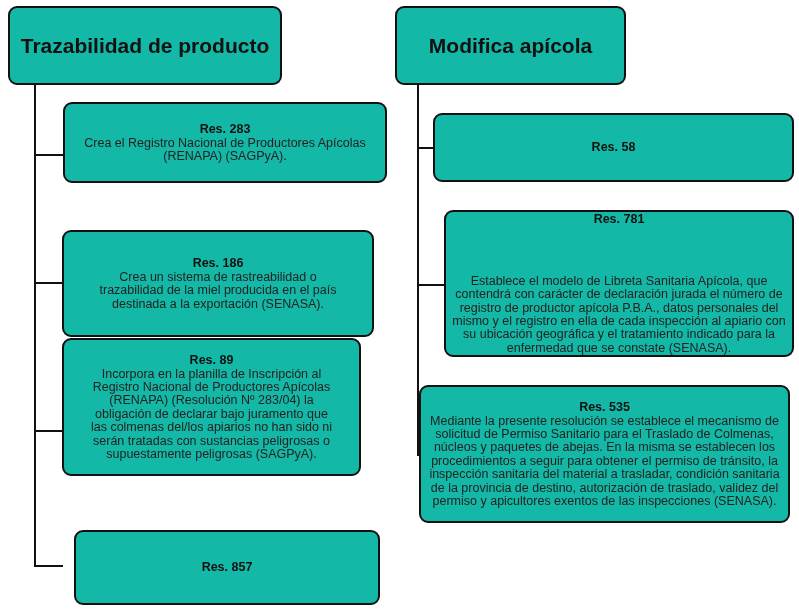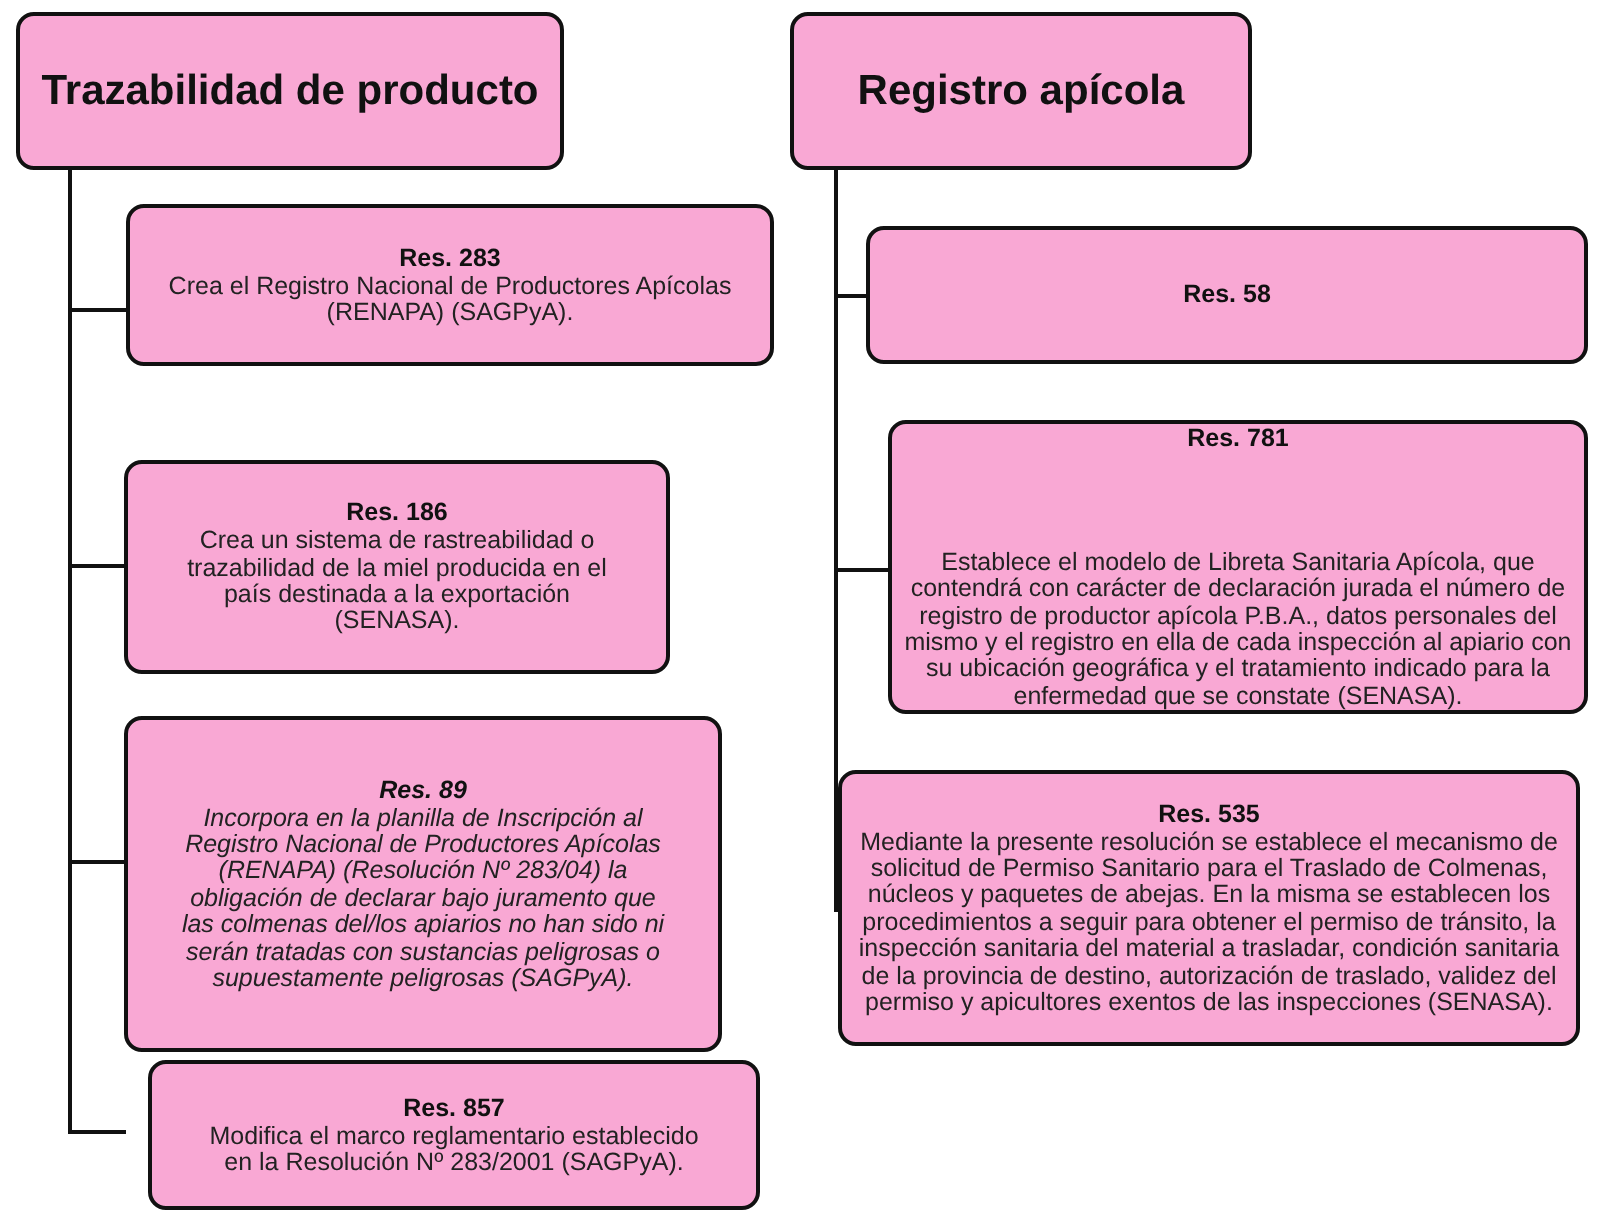--- a/index.html
+++ b/index.html
@@ -1,19 +1,19 @@
 <!DOCTYPE html>
 <html><head>
 <meta charset="utf-8">
 <style>
   html, body { margin: 0; padding: 0; background: #ffffff; }
   body { width: 799px; height: 611px; position: relative; overflow: hidden;
          font-family: "Liberation Sans", sans-serif; color: #1a1a1a; }
   .box { position: absolute; box-sizing: border-box; border: 2px solid #111;
-         border-radius: 9px; background: #f9a8d4; display: flex; flex-direction: column;
+         border-radius: 9px; background: #14b8a6; display: flex; flex-direction: column;
          align-items: center; justify-content: center; text-align: center; }
   .header { font-weight: bold; font-size: 21px; color: #111; }
   .res-title { font-weight: bold; font-size: 12.5px; line-height: 15px; color: #111; }
   .res-text { font-size: 12.5px; line-height: 13.4px; color: #222; padding: 0 24px; }
   .line { position: absolute; background: #111; }
 </style>
 </head>
 <body>
 
 <div class="line" style="left:34px; top:84px; width:2px; height:483px;"></div>
@@ -24,41 +24,40 @@
 
 <div class="line" style="left:417px; top:84px; width:2px; height:372px;"></div>
 <div class="line" style="left:417px; top:147px; width:17px; height:2px;"></div>
 <div class="line" style="left:417px; top:284px; width:28px; height:2px;"></div>
 
 <div class="box" style="left:8px; top:6px; width:274px; height:79px;">
   <div class="header">Trazabilidad de producto</div>
 </div>
 
 <div class="box" style="left:395px; top:6px; width:231px; height:79px;">
-  <div class="header">Registro apícola</div>
+  <div class="header">Modifica apícola</div>
 </div>
 
 <div class="box" style="left:63px; top:102px; width:324px; height:81px;">
   <div class="res-title">Res. 283</div>
   <div class="res-text" style="padding:0 14px;">Crea el Registro Nacional de Productores Apícolas (RENAPA) (SAGPyA).</div>
 </div>
 
-<div class="box" style="left:62px; top:230px; width:273px; height:107px;">
+<div class="box" style="left:62px; top:230px; width:312px; height:107px;">
   <div class="res-title">Res. 186</div>
   <div class="res-text">Crea un sistema de rastreabilidad o trazabilidad de la miel producida en el país destinada a la exportación (SENASA).</div>
 </div>
 
-<div class="box" style="left:62px; top:358px; width:299px; height:168px;font-style:italic;">
+<div class="box" style="left:62px; top:338px; width:299px; height:138px;">
   <div class="res-title">Res. 89</div>
   <div class="res-text">Incorpora en la planilla de Inscripción al Registro Nacional de Productores Apícolas (RENAPA) (Resolución Nº 283/04) la obligación de declarar bajo juramento que las colmenas del/los apiarios no han sido ni serán tratadas con sustancias peligrosas o supuestamente peligrosas (SAGPyA).</div>
 </div>
 
 <div class="box" style="left:74px; top:530px; width:306px; height:75px;">
   <div class="res-title">Res. 857</div>
-  <div class="res-text">Modifica el marco reglamentario establecido en la Resolución Nº 283/2001 (SAGPyA).</div>
 </div>
 
 <div class="box" style="left:433px; top:113px; width:361px; height:69px;gap:32px;">
   <div class="res-title">Res. 58</div>
 </div>
 
 <div class="box" style="left:444px; top:210px; width:350px; height:147px;gap:48px;">
   <div class="res-title">Res. 781</div>
   <div class="res-text" style="padding:0 4px;">Establece el modelo de Libreta Sanitaria Apícola, que contendrá con carácter de declaración jurada el número de registro de productor apícola P.B.A., datos personales del mismo y el registro en ella de cada inspección al apiario con su ubicación geográfica y el tratamiento indicado para la enfermedad que se constate (SENASA).</div>
 </div>

